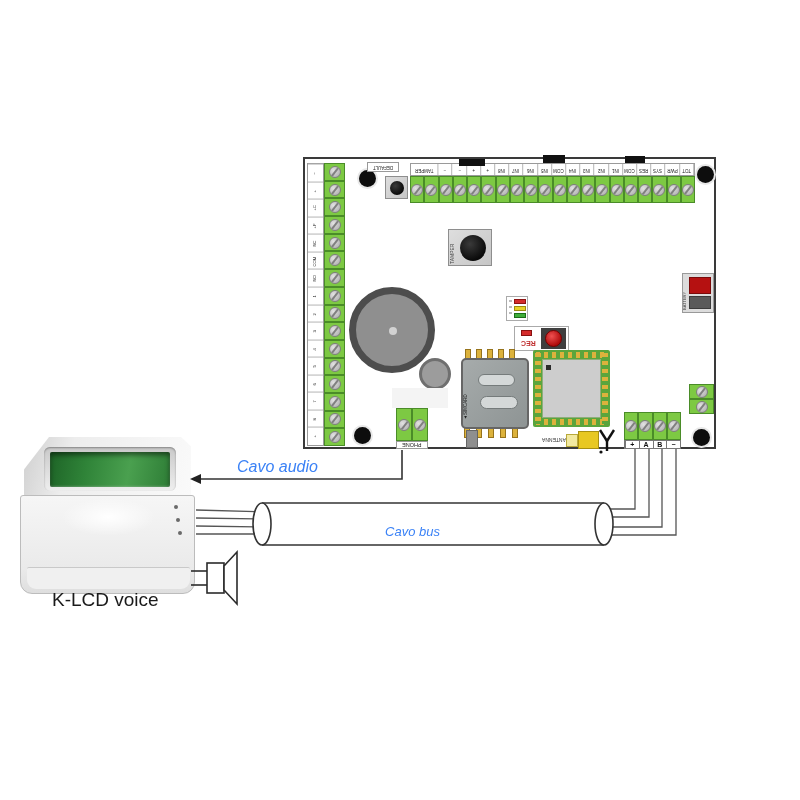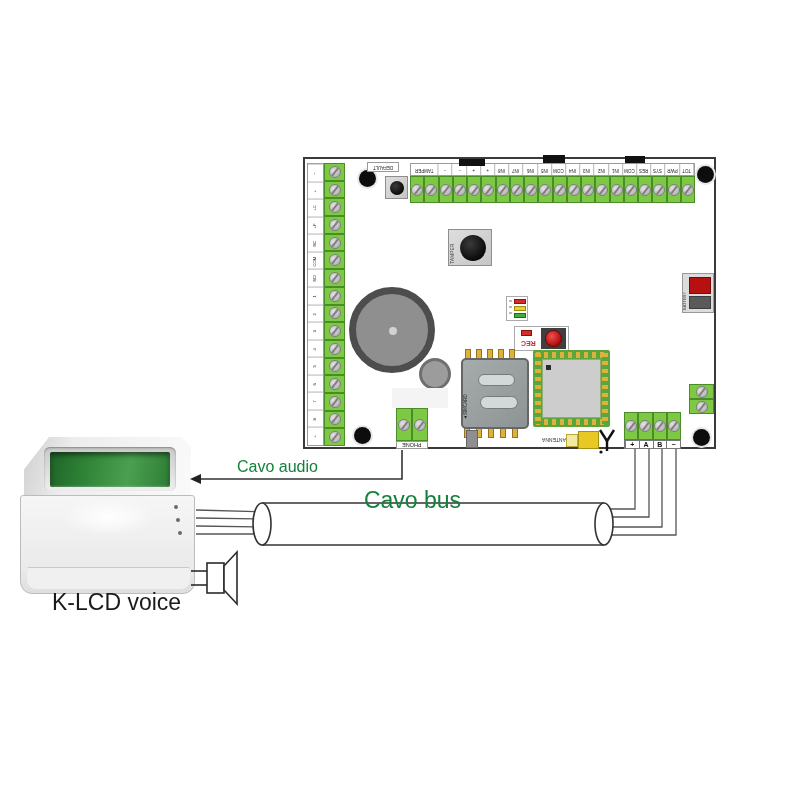--- a/index.html
+++ b/index.html
@@ -31,22 +31,22 @@
   
   .graybtn{background:linear-gradient(135deg,#dedede,#c6c6c6);border:1px solid #8e8e8e;box-sizing:border-box;
            display:flex;align-items:center;justify-content:center;}
   .blackdot{border-radius:50%;background:radial-gradient(circle at 38% 35%, #3a3a3a, #0a0a0a 70%);}
   .vtext{writing-mode:vertical-rl;transform:rotate(180deg);font-size:5px;line-height:1;color:#444;letter-spacing:0;}
   .r180{transform:rotate(180deg);display:inline-block;}
   .jumper{background:#111;}
   .goldpin{background:#dcb23c;border:1px solid #97741c;box-sizing:border-box;}
 
   
-  .caption{font-size:16px;color:#15803d;}
-  #kpd-name{font-size:23px;}
+  .caption{font-size:16px;color:#3b82f6;font-style:italic;}
+  #kpd-name{font-size:19px;}
   #speech-text{font-size:16px;white-space:nowrap;}
 
   svg{position:absolute;left:0;top:0;pointer-events:none;}
 </style>
 </head>
 <body>
 
 <div id="canvas">
 
   <div class="abs" id="board"></div>
@@ -395,16 +395,16 @@
 
     <g stroke="#111" stroke-width="2.4" fill="none">
       <line x1="607" y1="451" x2="607" y2="439"></line>
       <line x1="607" y1="441" x2="600" y2="430"></line>
       <line x1="607" y1="441" x2="614" y2="430"></line>
       <circle cx="601" cy="452" r="1.6" fill="#111" stroke="none"></circle>
     </g>
   </svg>
 
   <div class="abs caption" style="left:237px;top:458px;" id="cavo-audio-label">Cavo audio</div>
-  <div class="abs caption" style="left:290px;top:487px;width:245px;text-align:center;font-size:23px;" id="cavo-bus-label">Cavo bus</div>
+  <div class="abs caption" style="left:290px;top:524px;width:245px;text-align:center;font-size:13px;" id="cavo-bus-label">Cavo bus</div>
   <div class="abs" id="kpd-name" style="left:52px;top:589px;">K-LCD voice</div>
 
 </div>
 
 </body></html>

